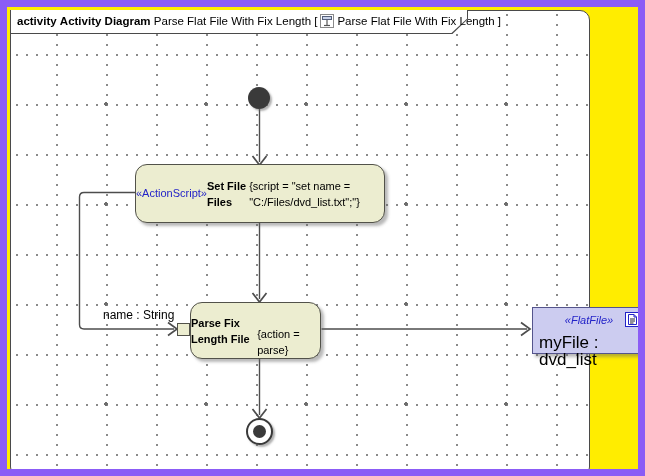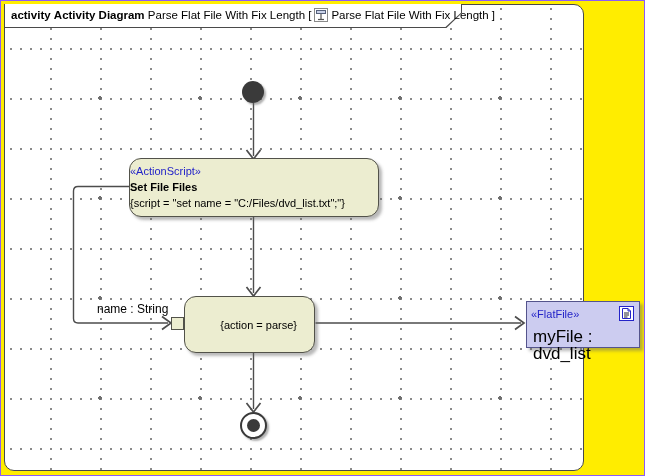--- a/index.html
+++ b/index.html
@@ -2,21 +2,21 @@
 <html style="--yellow: #FFED00; --node-fill: #ECEDD0; --node-border: #52524A; --stereo-blue: #2323C8; --obj-fill: #CCCCF0; --obj-border: #54548C; --edge: #4D4D4D;"><head>
 <meta charset="utf-8">
 <style>
   html,body { margin:0; padding:0; }
   :root {
     --yellow:#FFED00; --frame-border:#4a4a4a; --node-fill:#ECEDD0; --node-border:#52524A;
     --stereo-blue:#2323C8; --obj-fill:#CCCCF0; --obj-border:#54548C; --edge:#4D4D4D;
   }
   .screen {
     position:relative; width:645px; height:476px; background:var(--yellow);
-    border:1px solid #8b5cf6; box-sizing:border-box; overflow:hidden;
+    border:7px solid #8b5cf6; box-sizing:border-box; overflow:hidden;
     font-family:"Liberation Sans", sans-serif; color:#000;
   }
   
   .frame {
     position:absolute; left:3px; top:3px; width:580px; height:467px;
     background-color:#ffffff;
     background-image:
       radial-gradient(circle at 2px 2px, #6e6e6e 1.6px, transparent 1.9px),
       radial-gradient(circle at 1px 1px, #8a8a8a 1px, transparent 1.3px),
       radial-gradient(circle at 1px 1px, #8a8a8a 1px, transparent 1.3px);
@@ -40,35 +40,35 @@
   .diagram-icon { display:inline-block; vertical-align:-3px; margin:0 3px; }
 
   svg.edges { position:absolute; left:0; top:0; z-index:2; pointer-events:none; }
   svg.edges path { fill:none; stroke:var(--edge); }
   svg.edges .line { stroke-width:1.4px; }
   svg.edges .head { stroke-width:1.7px; }
 
   .node {
     position:absolute; box-sizing:border-box; z-index:3;
     background:var(--node-fill); border:1px solid var(--node-border); border-radius:12px;
-    display:flex; flex-direction:column; justify-content:center;
+    display:flex; flex-direction:row; align-items:center; justify-content:center;
     font-size:11px; box-shadow:3px 3px 3px rgba(100,100,100,.45);
   }
   .node .stereotype { color:var(--stereo-blue); line-height:15px; }
   .node .name { font-weight:bold; line-height:16px; }
   .node .property { line-height:16px; }
   .node .property.right { align-self:flex-end; padding-right:17px; }
 
   .object-node {
     position:absolute; box-sizing:border-box; z-index:4;
     background:var(--obj-fill); border:1px solid var(--obj-border);
     font-size:11px; padding:5px 4px 4px 4px;
     box-shadow:3px 3px 3px rgba(100,100,100,.45);
   }
-  .object-node .stereotype { color:var(--stereo-blue); text-align:left; line-height:15px; }
+  .object-node .stereotype { color:var(--stereo-blue); text-align:center; line-height:15px;font-style:italic; }
   .object-node .name { font-weight:normal; font-size:17px; line-height:17px; padding-left:2px;margin-top:6px; }
   .object-node .element-icon { position:absolute; top:4px; right:5px; }
 
   .initial-node {
     position:absolute; left:241px; top:80px; width:22px; height:22px; z-index:3;
     background:#3a3a3a; border-radius:50%; box-shadow:2px 2px 2px rgba(100,100,100,.5);
   }
   .final-node {
     position:absolute; left:239px; top:411px; width:27px; height:27px; z-index:3;
     background:#fff; border:2px solid #3a3a3a; border-radius:50%; box-sizing:border-box;
@@ -117,20 +117,21 @@
 
   <div class="initial-node"></div>
 
   <div class="node" style="left:128px; top:157px; width:250px; height:59px;">
     <div class="stereotype">«ActionScript»</div>
     <div class="name">Set File Files</div>
     <div class="property">{script = "set name = "C:/Files/dvd_list.txt";"}</div>
   </div>
 
   <div class="node" style="left:183px; top:295px; width:131px; height:57px;">
+    <div class="name">Parse Fix Length File</div>
     <div class="property right">{action = parse}</div>
   </div>
 
   <div class="pin"></div>
   <div class="edge-label">name : String</div>
 
   <div class="object-node" style="left:525px; top:300px; width:114px; height:47px;">
     <div class="stereotype">«FlatFile»</div>
     <div class="name">myFile : dvd_list</div>
     <span class="element-icon"><svg width="15" height="15" viewBox="0 0 15 15">

